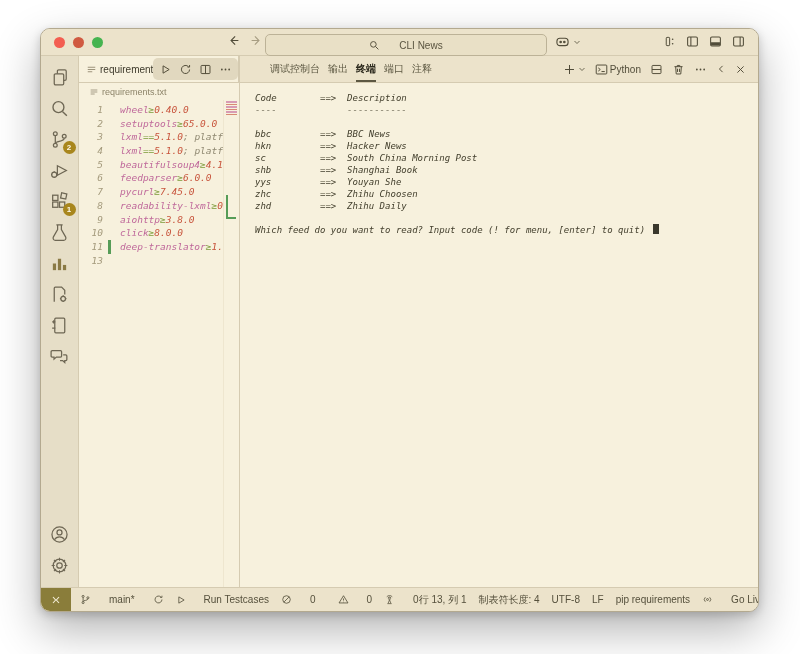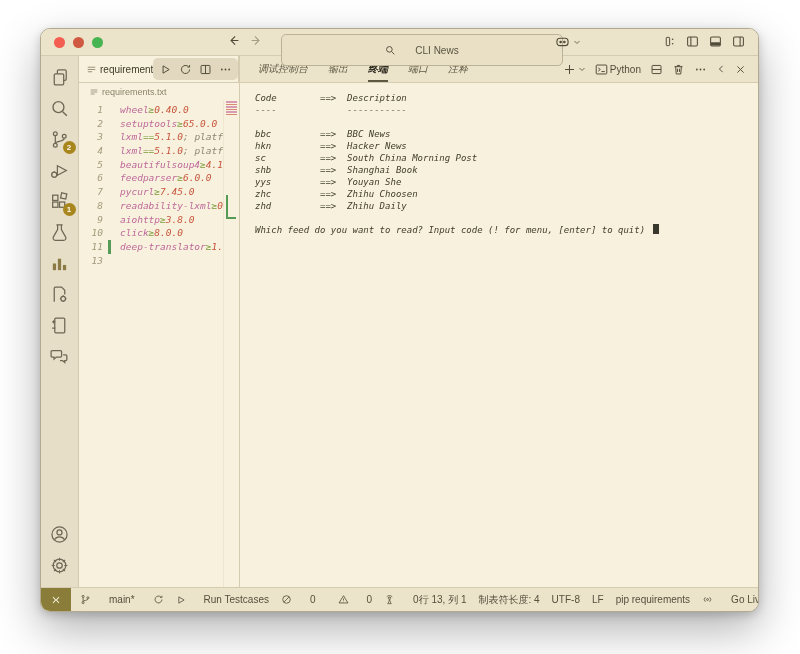--- a/index.html
+++ b/index.html
@@ -12,21 +12,21 @@
 
   
   .titlebar { flex:0 0 27px; background:var(--chrome-bg,#ece3cb);
     border-bottom:1px solid var(--border,#d5cbb1); position:relative;
     display:flex; align-items:center; }
   .traffic { position:absolute; left:13px; top:8px; display:flex; gap:8px; }
   .light { width:11px; height:11px; border-radius:50%; }
   .light.close{ background:#f35e51; } .light.min{ background:#d05a41; } .light.zoom{ background:#46b450; }
   .nav-arrows { position:absolute; left:186px; top:5px; display:flex; gap:10px; color:#514c39; }
   .nav-arrows .fwd { color:#a79d82; }
-  .searchbox { position:absolute; left:240px; top:5px; width:282px; height:32px;
+  .searchbox { position:absolute; left:224px; top:5px; width:282px; height:22px;
     background:#e9e0c6; border:1px solid #bcb297; border-radius:5px;
     display:flex; align-items:center; justify-content:center; gap:20px;
     font-size:10px; color:#5a5440; }
   .copilot-top { position:absolute; left:514px; top:6px; display:flex; align-items:center; gap:3px; color:#514c39; }
   .layout-icons { position:absolute; right:13px; top:6px; display:flex; gap:10px; color:#514c39; }
   svg { display:block; }
 
   
   .main { flex:1; display:flex; min-height:0; }
   .activitybar { flex:0 0 38px; background:var(--activity-bg,#e6dec7);
@@ -71,21 +71,21 @@
   .minimap { position:absolute; top:0; right:0; width:16px; height:100%; background:var(--editor-bg,#f7f1dd); border-left:1px solid #eee6cf; }
   .mm-line { height:1.5px; margin:1px 2px 0 2px; background:#d89bb4; }
   .mm-line.alt { background:#d88a74; }
   .mm-green-v { position:absolute; left:2px; top:95px; width:2px; height:24px; background:var(--accent-green,#569c57); }
   .mm-green-h { position:absolute; left:2px; top:117px; width:10px; height:2px; background:var(--accent-green,#569c57); }
 
   
   .panel { flex:1; display:flex; flex-direction:column; min-width:0; background:var(--editor-bg,#f7f1dd); }
   .panel-header { flex:0 0 27px; background:var(--chrome-bg,#ece3cb);
     border-bottom:1px solid var(--border,#d5cbb1); display:flex; align-items:stretch; }
-  .panel-tabs { display:flex; gap:20px; padding-left:18px;font-style:italic; }
+  .panel-tabs { display:flex; gap:8px; padding-left:30px; }
   .panel-tab { display:flex; align-items:center; font-size:10px; color:#5d5842;
     border-bottom:2px solid transparent; padding-top:1px; }
   .panel-tab.active { color:#2e2b1f; font-weight:bold; border-bottom-color:#5d5842; }
   .panel-toolbar { margin-left:auto; display:flex; align-items:center; gap:9px;
     padding-right:12px; color:#514c39; font-size:10px; }
   .ptb-group { display:flex; align-items:center; gap:2px; }
   .terminal { flex:1; padding:9px 0 0 15px; overflow:hidden; }
   .terminal pre { font-family:"DejaVu Sans Mono", monospace; font-style:italic;
     font-size:9px; line-height:12px; color:var(--terminal-fg,#44402e); white-space:pre; }
   .cursor { display:inline-block; width:6px; height:10px; background:var(--cursor,#3a382c);

